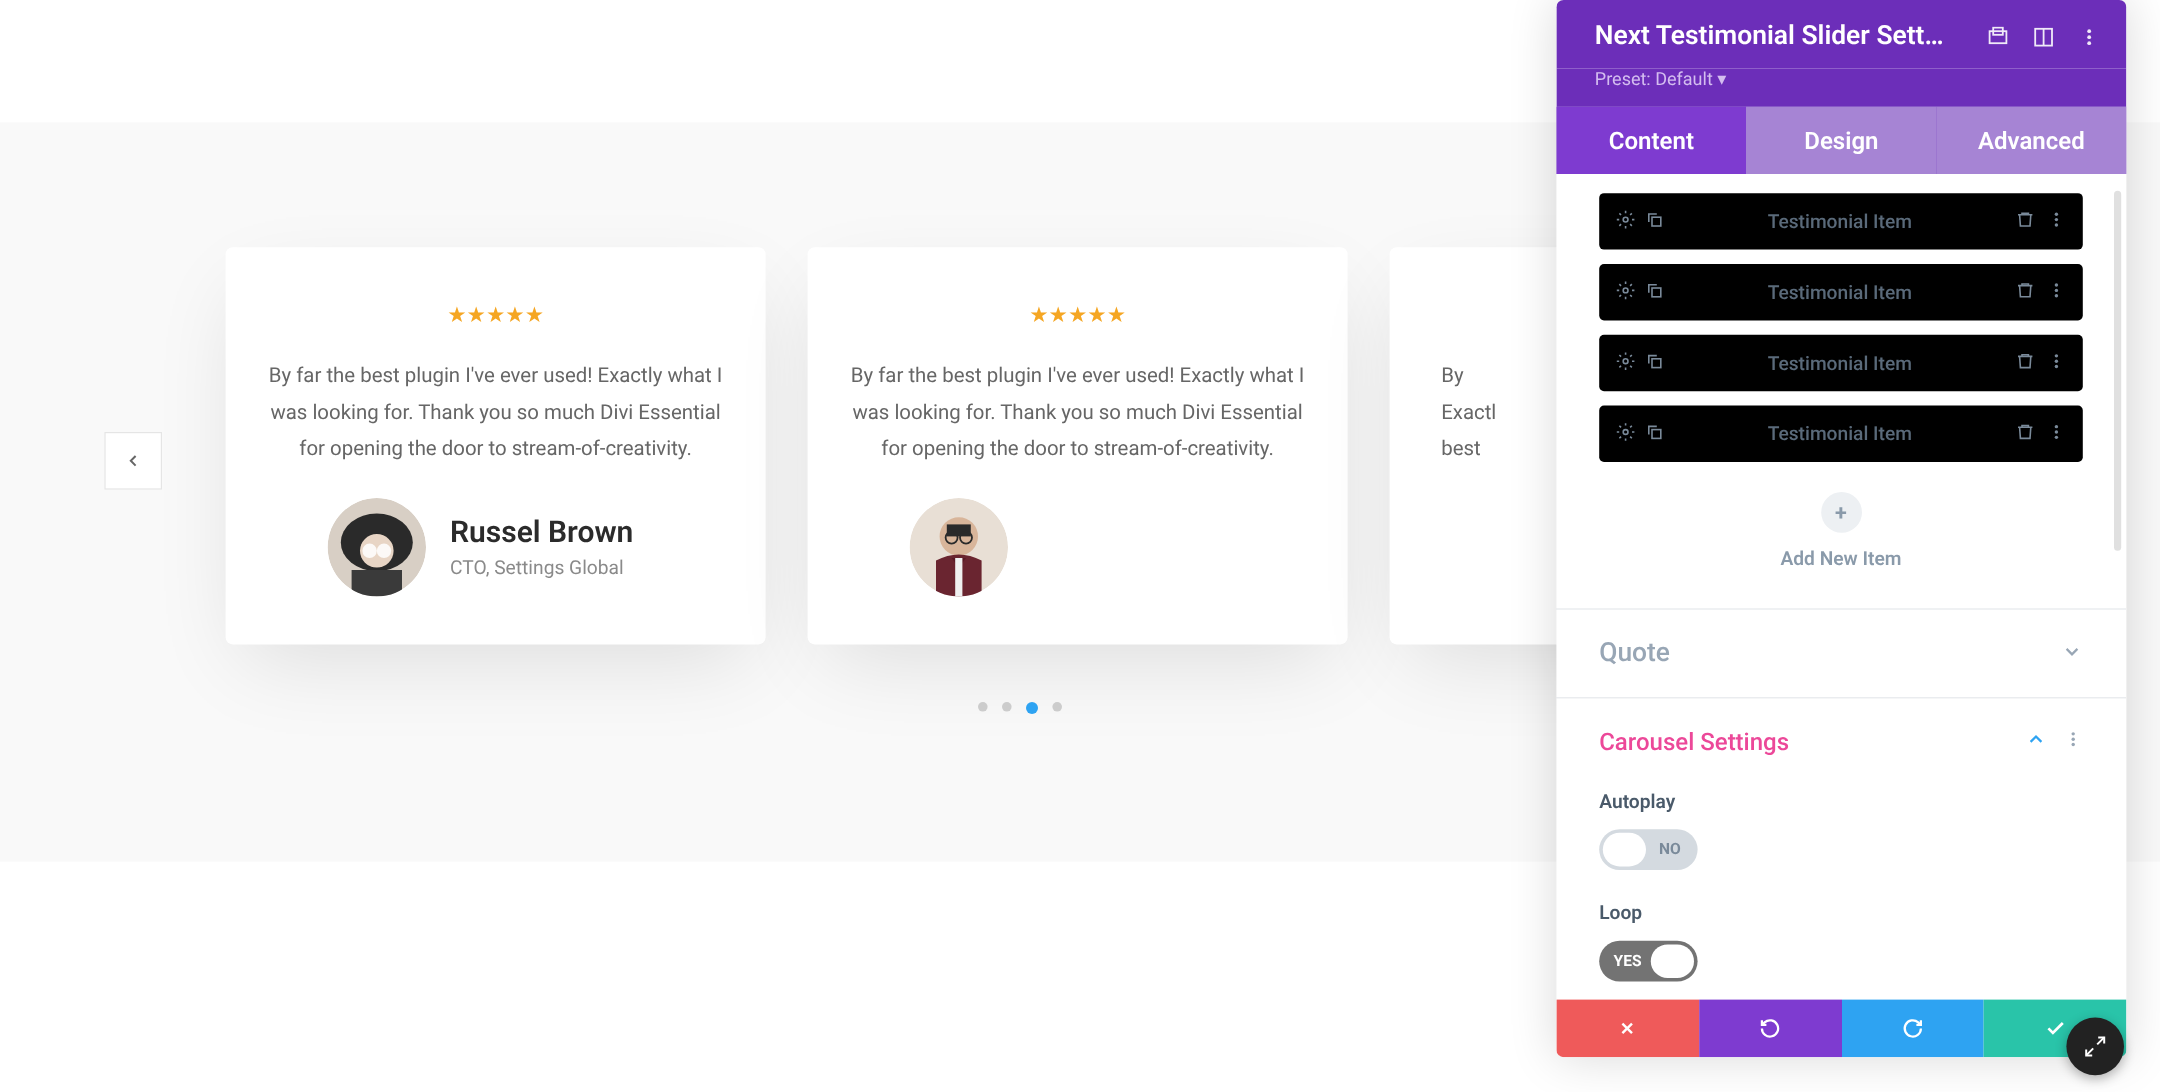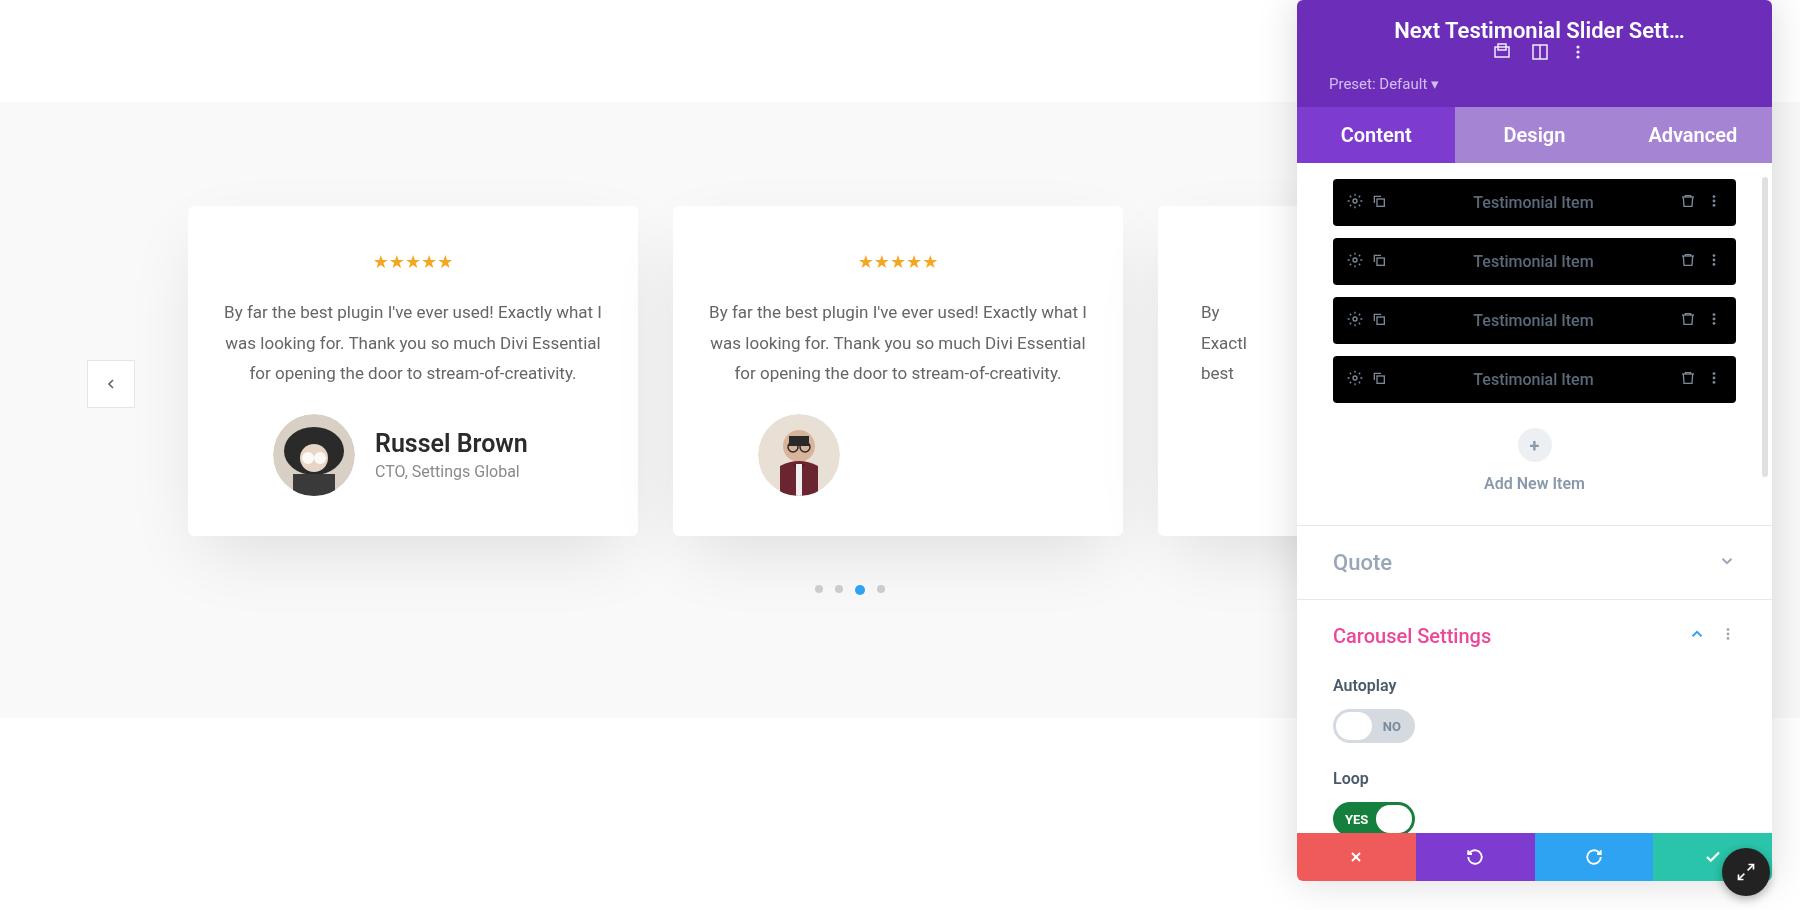--- a/index.html
+++ b/index.html
@@ -147,21 +147,20 @@
       display: flex;
       flex-direction: column;
     }
     
     .panel-header {
       background: #6c2eb9;
       color: #fff;
       padding: 18px 22px 14px 32px;
       display: flex;
       align-items: center;
-      flex-direction: column;
     }
     
     .panel-title {
       font-size: 22px;
       font-weight: 600;
       flex: 1;
       white-space: nowrap;
       overflow: hidden;
       text-overflow: ellipsis;
     }
@@ -343,21 +342,21 @@
     }
     
     .toggle.off {
       background: #d4dae0;
       justify-content: flex-end;
       padding-right: 14px;
       color: #7a8a9a;
     }
     
     .toggle.on {
-      background: #15803d;
+      background: #737373;
       justify-content: flex-start;
       padding-left: 12px;
       color: #fff;
     }
     
     .toggle-knob {
       position: absolute;
       width: 36px;
       height: 28px;
       background: #fff;

